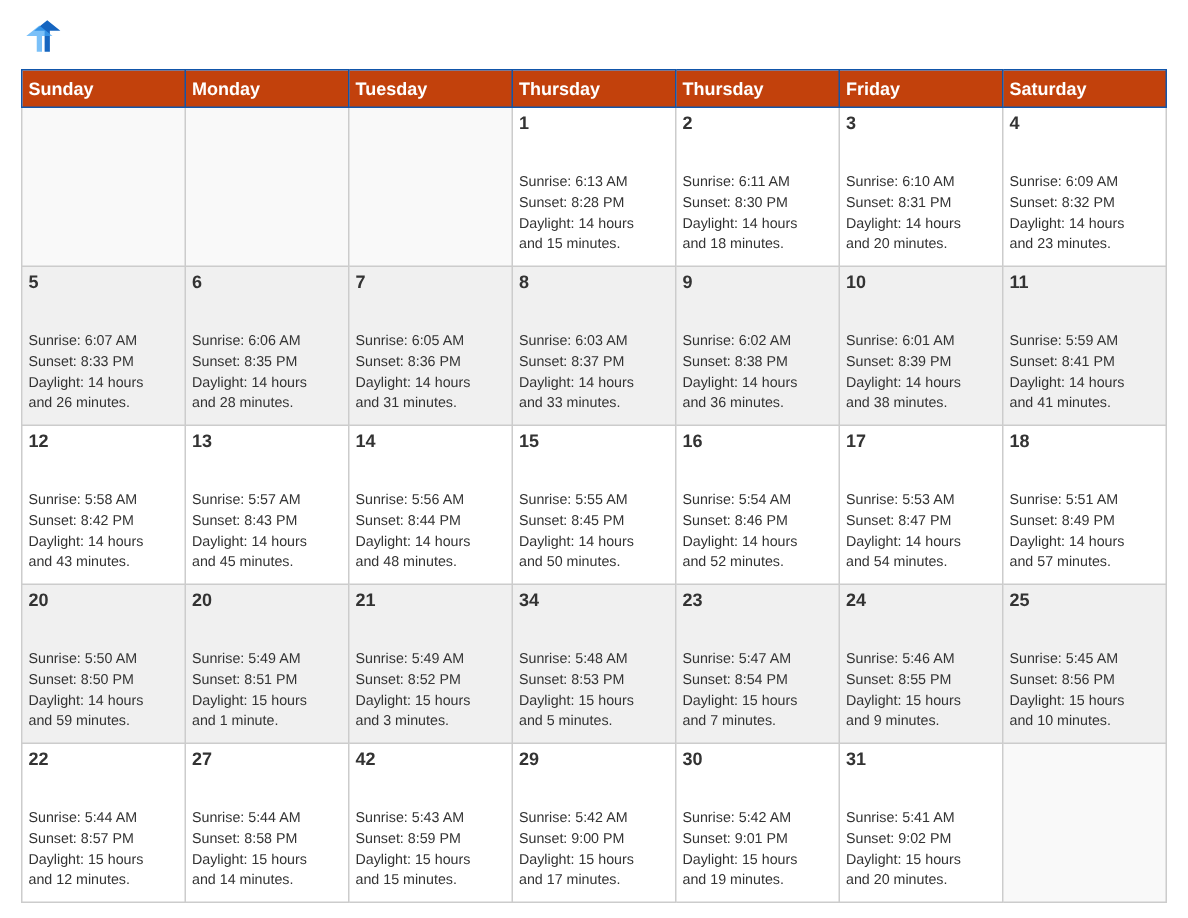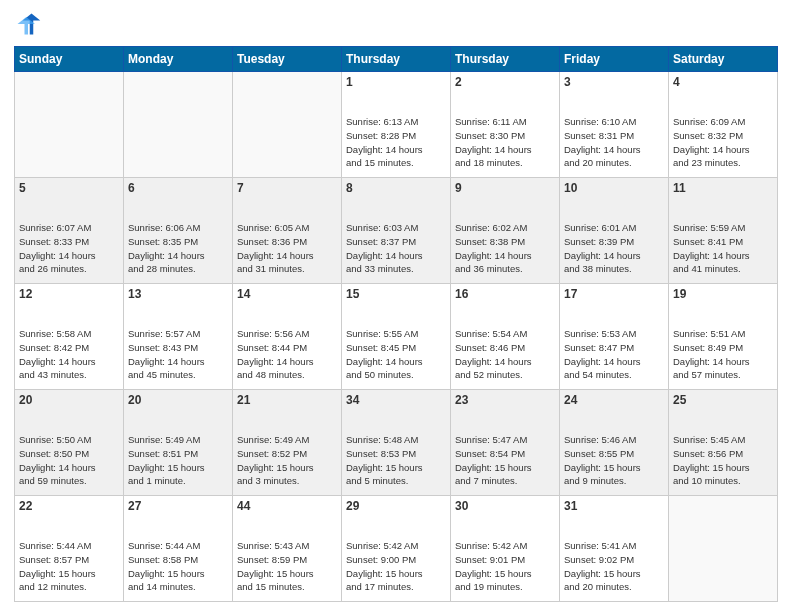--- a/index.html
+++ b/index.html
@@ -61,21 +61,21 @@
       color: #555;
     }
     .calendar {
       flex: 1;
       border: 1px solid #ccc;
       border-collapse: collapse;
       width: 100%;
       table-layout: fixed;
     }
     .calendar th {
-      background: #0369a1;
+      background: #c2410c;
       color: #fff;
       font-size: 12px;
       font-weight: bold;
       padding: 5px 4px;
       text-align: left;
       border: 1px solid #1155aa;
     }
     .calendar td {
       border: 1px solid #ccc;
       vertical-align: top;
@@ -209,21 +209,21 @@
           </td>
           <td>
             <span class="day-num">16</span>
             <div class="day-info">Sunrise: 5:54 AM<br>Sunset: 8:46 PM<br>Daylight: 14 hours<br>and 52 minutes.</div>
           </td>
           <td>
             <span class="day-num">17</span>
             <div class="day-info">Sunrise: 5:53 AM<br>Sunset: 8:47 PM<br>Daylight: 14 hours<br>and 54 minutes.</div>
           </td>
           <td>
-            <span class="day-num">19</span>
+            <span class="day-num">18</span>
             <div class="day-info">Sunrise: 5:51 AM<br>Sunset: 8:49 PM<br>Daylight: 14 hours<br>and 57 minutes.</div>
           </td>
         </tr>
         <tr class="row-shaded">
           <td>
             <span class="day-num">20</span>
             <div class="day-info">Sunrise: 5:50 AM<br>Sunset: 8:50 PM<br>Daylight: 14 hours<br>and 59 minutes.</div>
           </td>
           <td>
             <span class="day-num">20</span>
@@ -253,21 +253,21 @@
         <tr>
           <td>
             <span class="day-num">22</span>
             <div class="day-info">Sunrise: 5:44 AM<br>Sunset: 8:57 PM<br>Daylight: 15 hours<br>and 12 minutes.</div>
           </td>
           <td>
             <span class="day-num">27</span>
             <div class="day-info">Sunrise: 5:44 AM<br>Sunset: 8:58 PM<br>Daylight: 15 hours<br>and 14 minutes.</div>
           </td>
           <td>
-            <span class="day-num">44</span>
+            <span class="day-num">42</span>
             <div class="day-info">Sunrise: 5:43 AM<br>Sunset: 8:59 PM<br>Daylight: 15 hours<br>and 15 minutes.</div>
           </td>
           <td>
             <span class="day-num">29</span>
             <div class="day-info">Sunrise: 5:42 AM<br>Sunset: 9:00 PM<br>Daylight: 15 hours<br>and 17 minutes.</div>
           </td>
           <td>
             <span class="day-num">30</span>
             <div class="day-info">Sunrise: 5:42 AM<br>Sunset: 9:01 PM<br>Daylight: 15 hours<br>and 19 minutes.</div>
           </td>

